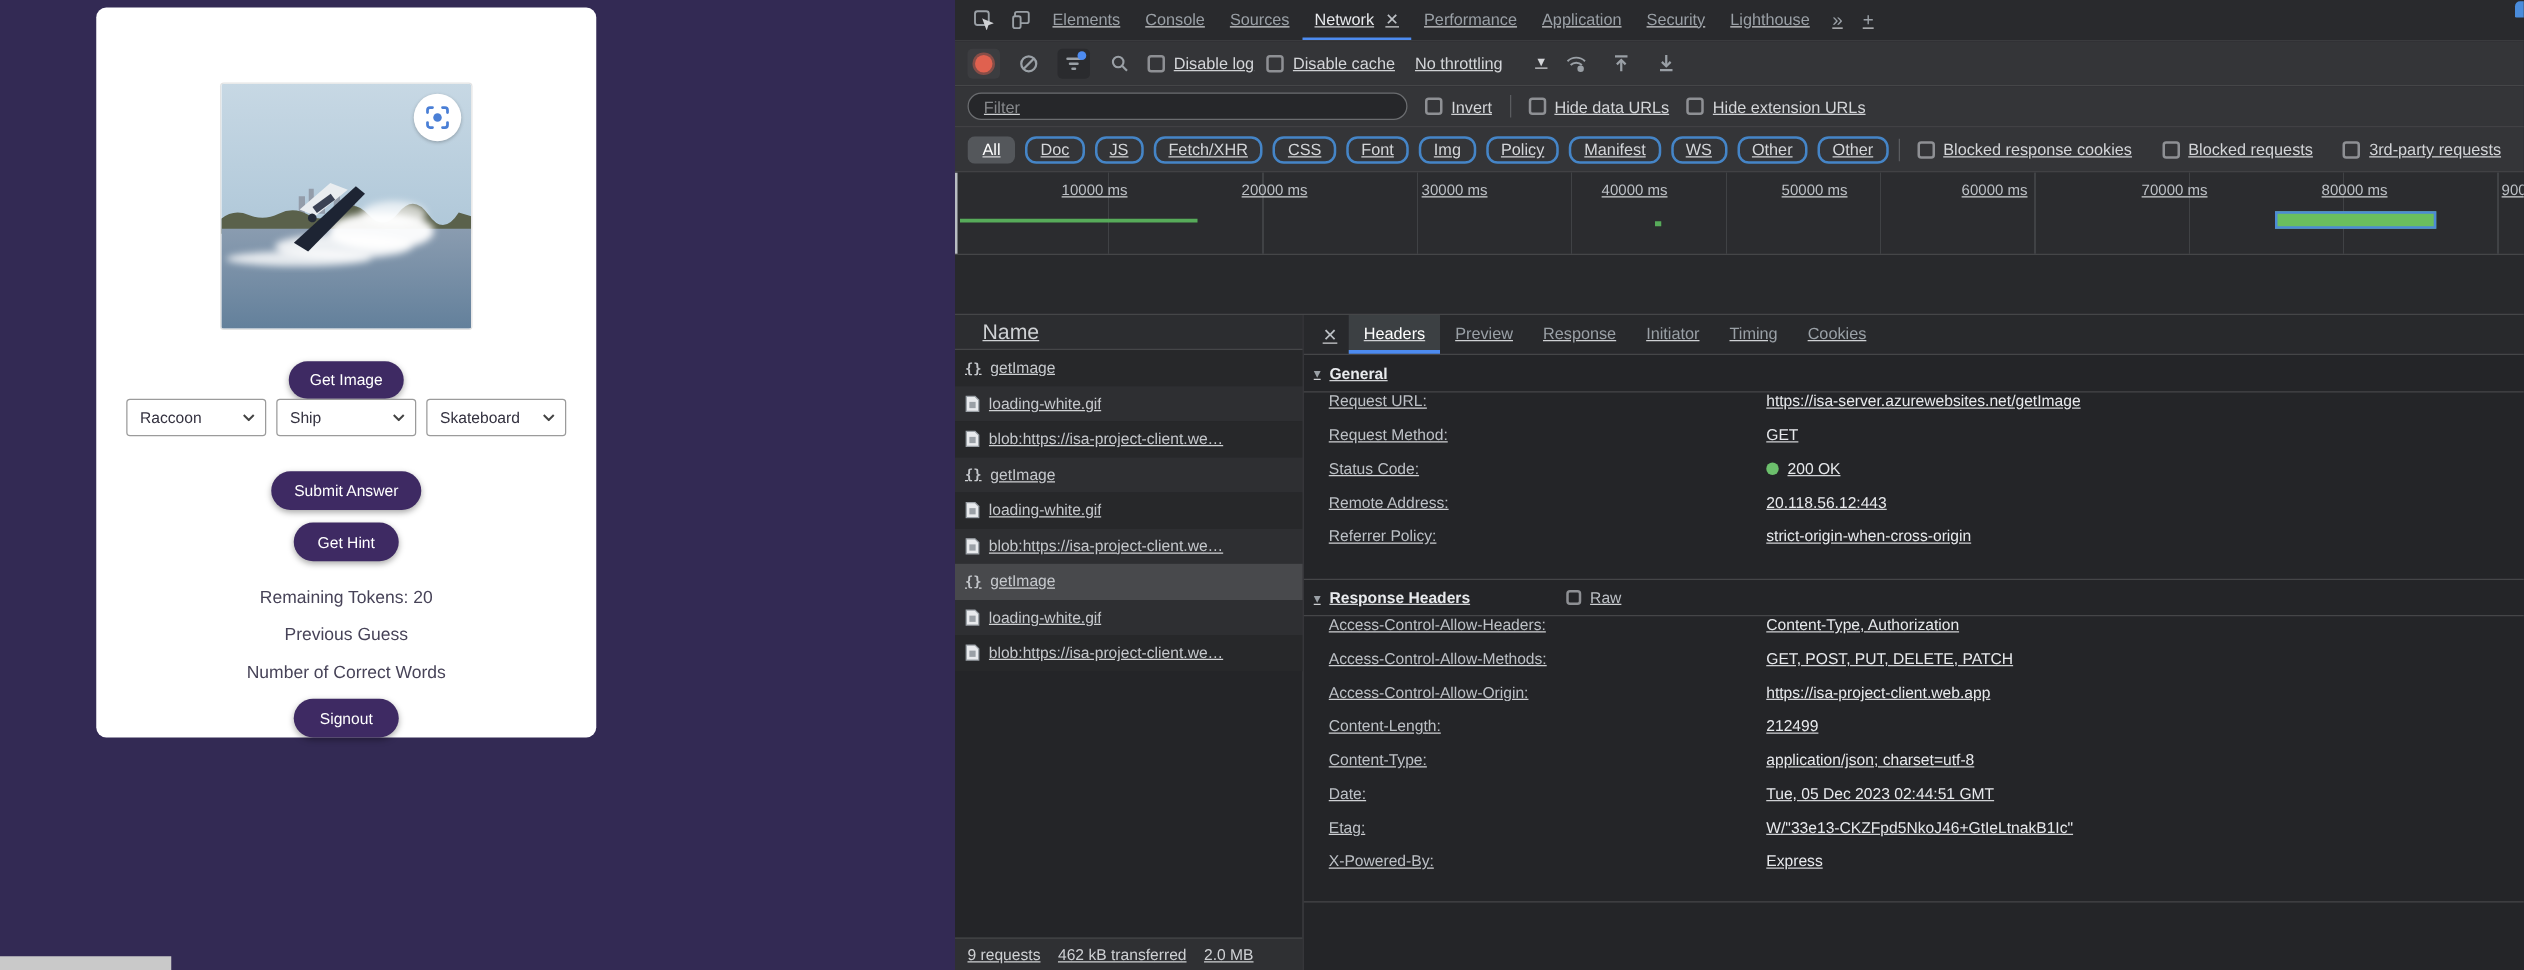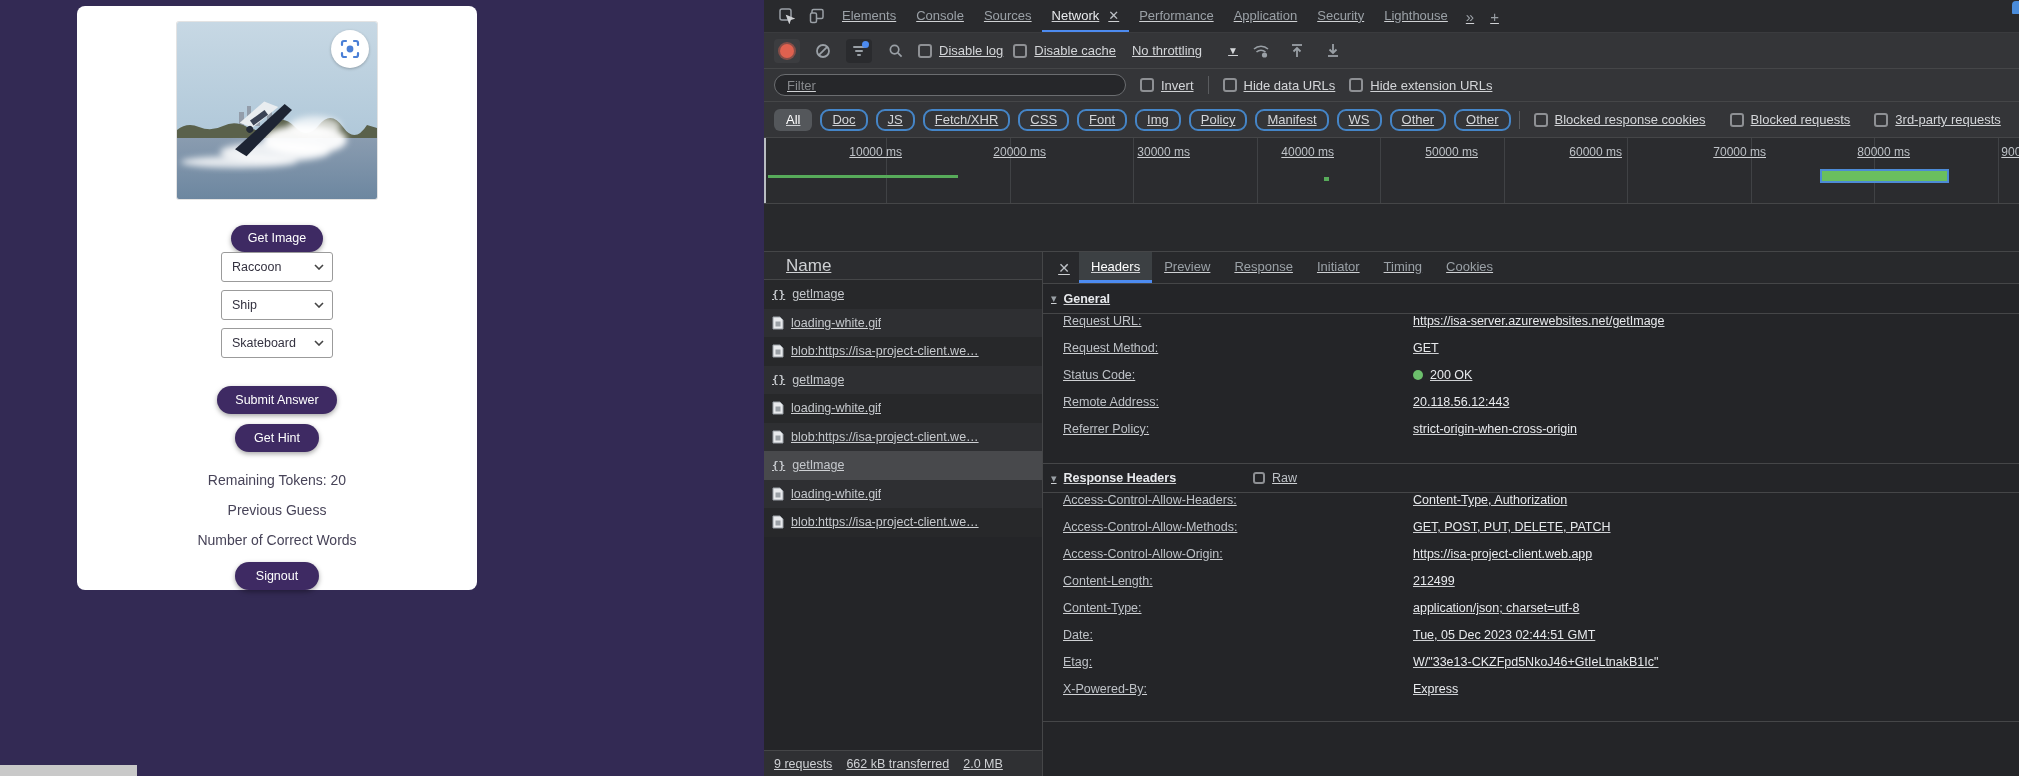--- a/index.html
+++ b/index.html
@@ -3,34 +3,34 @@
 <meta charset="utf-8">
 <style>
   * { box-sizing: border-box; margin: 0; padding: 0; }
   html,body { width:2019px; height:776px; overflow:hidden; background:#332a54;
               font-family:"Liberation Sans", sans-serif; }
   #stage { position:relative; width:2019px; height:776px; background:#332a54; }
 
   
   .quiz-card { position:absolute; left:77px; top:6px; width:400px; height:584px;
                background:#ffffff; border-radius:8px; display:flex; flex-direction:column;
-               align-items:center; }
+               align-items:center;justify-content:flex-end; }
   .img-wrap { position:relative; margin-top:16px; width:200px; height:196px;
               border-radius:2px; overflow:hidden; box-shadow:0 0 0 1px #e3e3e3; }
   .lens-btn { position:absolute; top:8px; right:8px; width:38px; height:38px; border-radius:50%;
               background:#fff; display:flex; align-items:center; justify-content:center;
               box-shadow:0 1px 3px rgba(0,0,0,.25); cursor:pointer; }
   .btn { border:none; color:#fff; background:#3e2a63; border-radius:16px; cursor:pointer;
          font-family:"Liberation Sans",sans-serif; font-size:12.5px;
          box-shadow:0 2px 5px rgba(0,0,0,.35); }
   .btn-getimage { margin-top:26px; width:92px; height:30px; }
   .btn-submit   { margin-top:28px; width:120px; height:31px; }
   .btn-hint     { margin-top:10px; width:84px; height:31px; }
   .btn-signout  { margin-top:14px; width:84px; height:31px; }
-  .selects-row { display:flex; gap:8px;flex-direction:column; }
+  .selects-row { display:flex; gap:8px; }
   .fake-select { width:112px; height:30px; background:#fff; border:1px solid #9b9b9b;
                  border-radius:3px; display:flex; align-items:center; justify-content:space-between;
                  padding:0 8px 0 10px; font-size:12.5px; color:#33313f; cursor:pointer; }
   .fake-select svg { flex:none; }
   .app-text { margin-top:14px; font-size:14px; color:#474358; }
   .app-text.first { margin-top:20px; }
 
   .page-scrollbar { position:absolute; left:0; top:765px; width:137px; height:11px;
                     background:#c9c9c9; }
 
@@ -563,21 +563,21 @@
                 <path d="M1 1 h7 l3 3 v9 h-10 Z" fill="#e8eaed" stroke="#9aa0a6" stroke-width="1"></path>
                 <rect x="3.5" y="5.5" width="5" height="5" fill="#9aa0a6"></rect>
               </svg>
               <span class="req-name">blob:https://isa-project-client.we…</span>
             </div>
           </div>
 
         <div class="req-filler"></div>
         <div class="req-status">
           <span>9 requests</span>
-          <span>662 kB transferred</span>
+          <span>462 kB transferred</span>
           <span>2.0 MB</span>
         </div>
       </div>
 
       <div class="detail-panel">
         <div class="detail-tabs">
           <span class="detail-close">✕</span>
           <div style="display:flex">
 
               <div class="detail-tab active">Headers</div>

